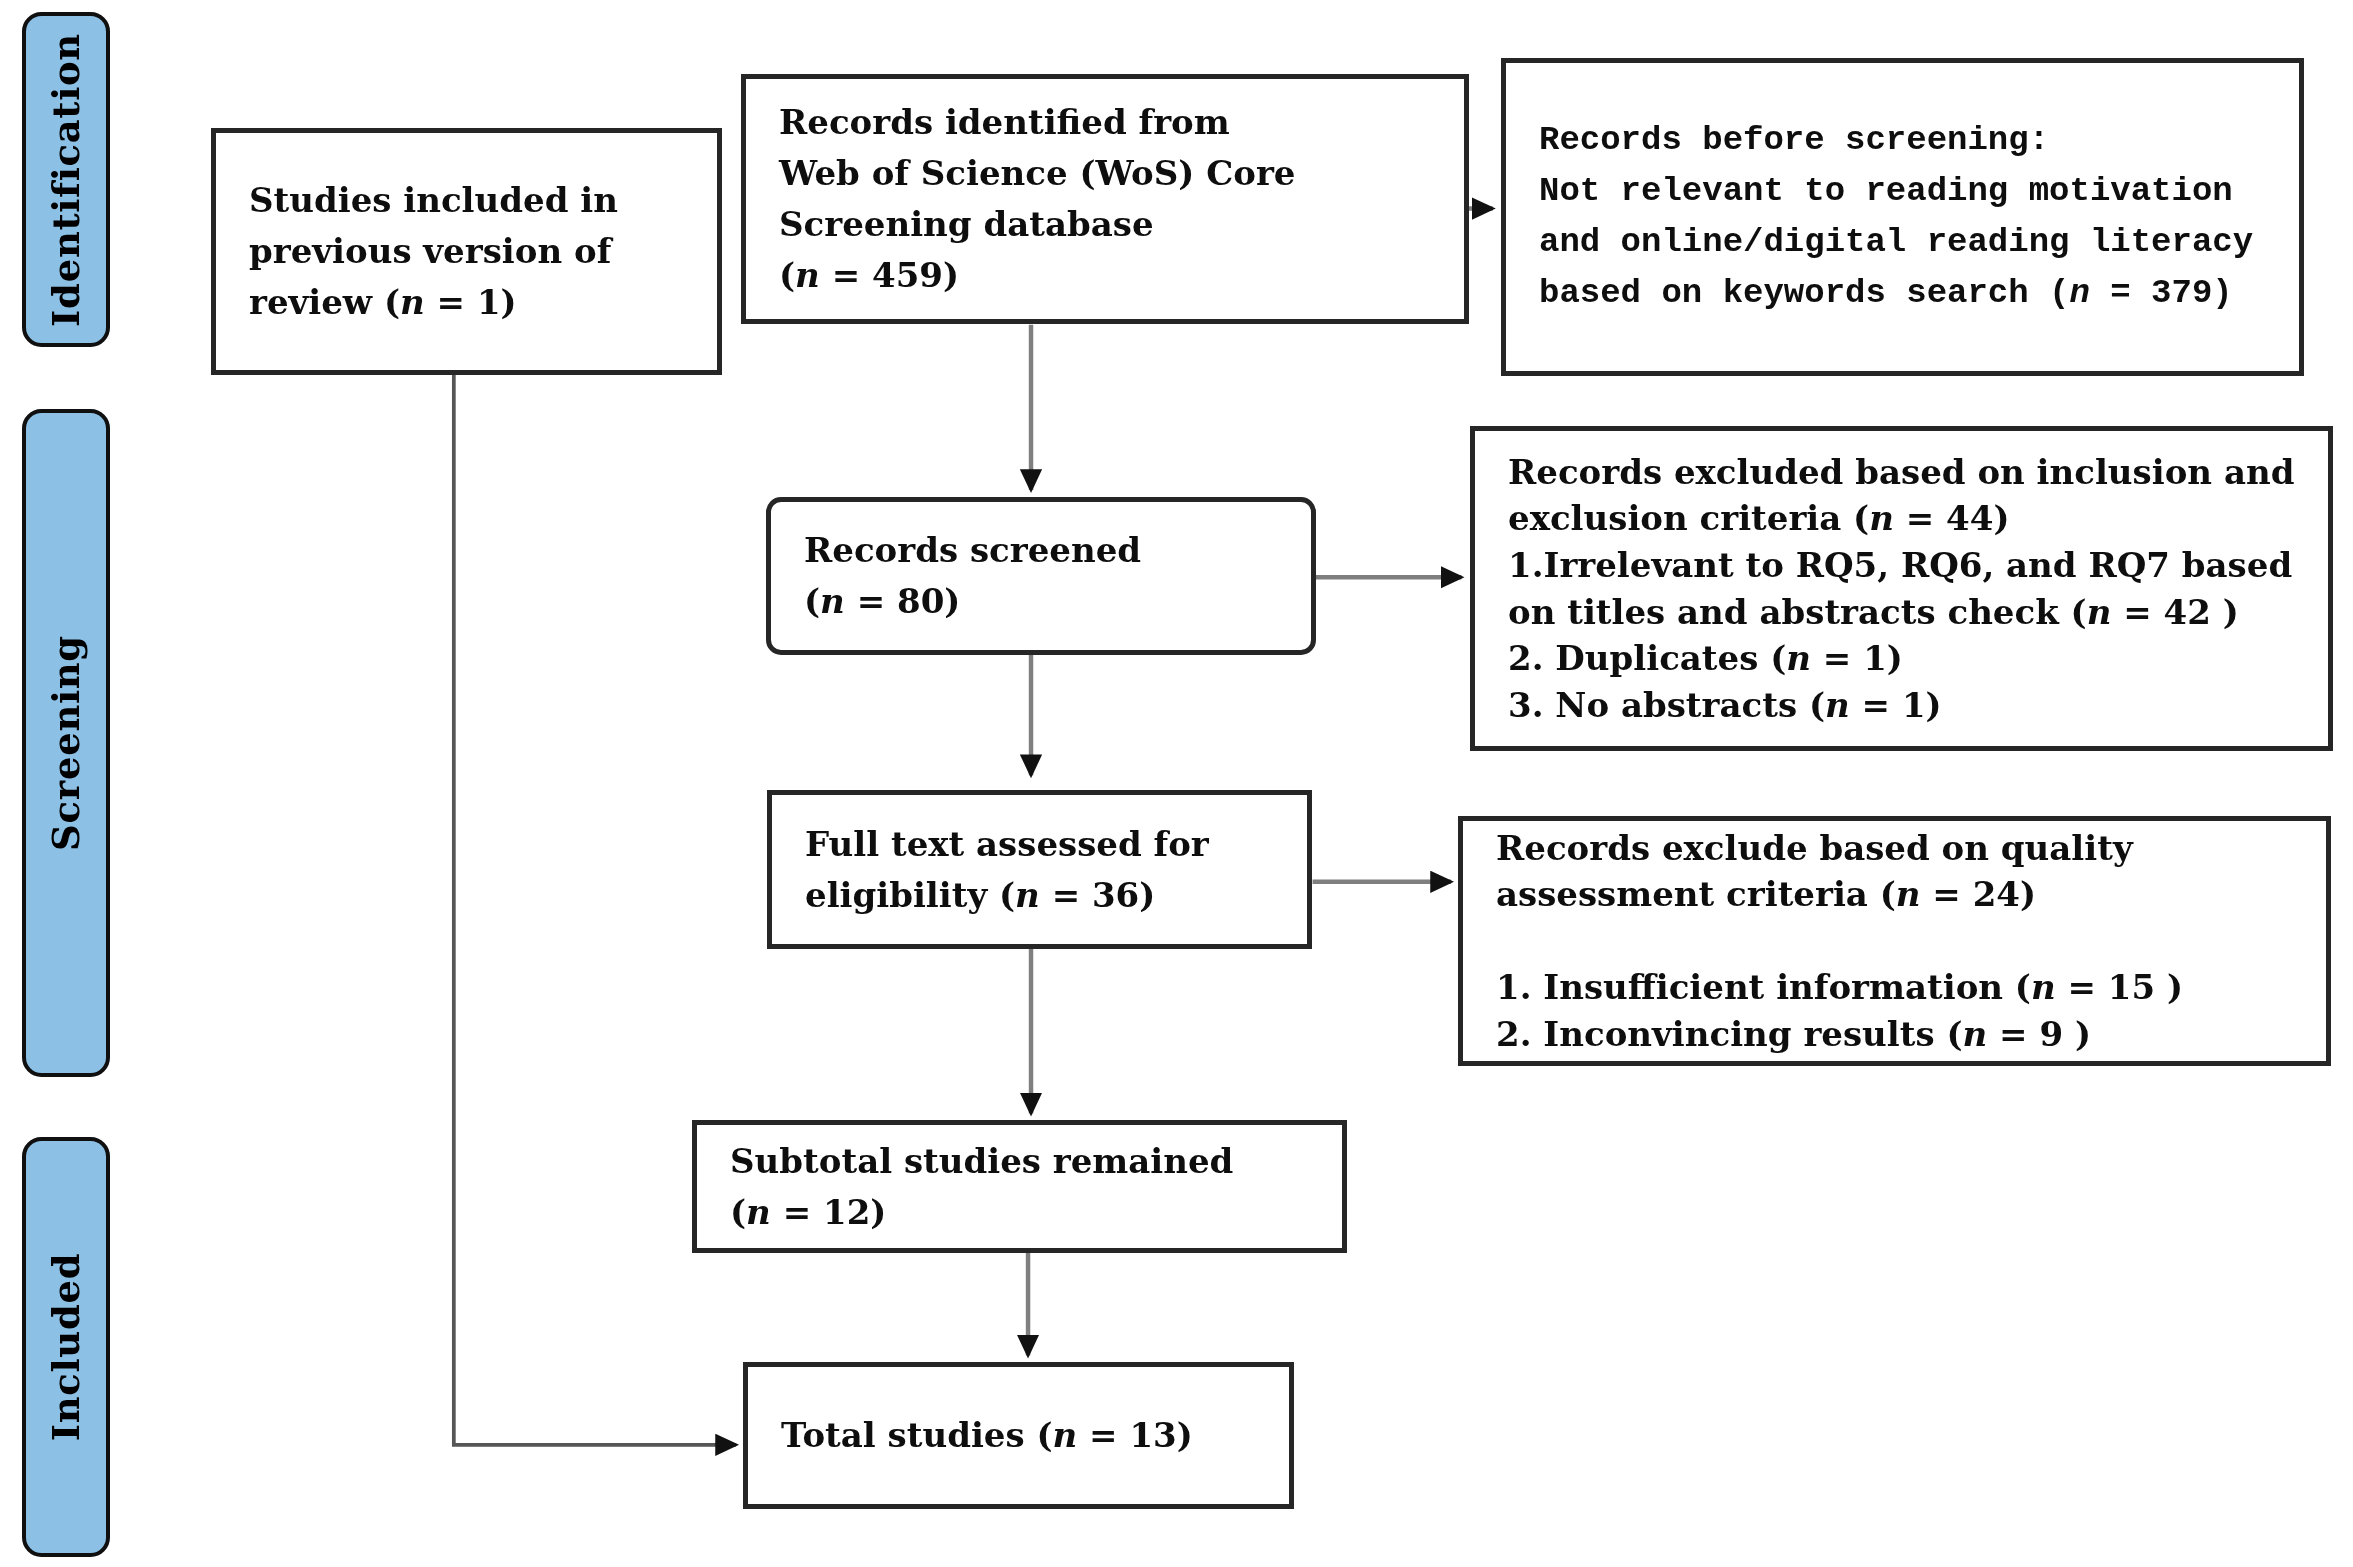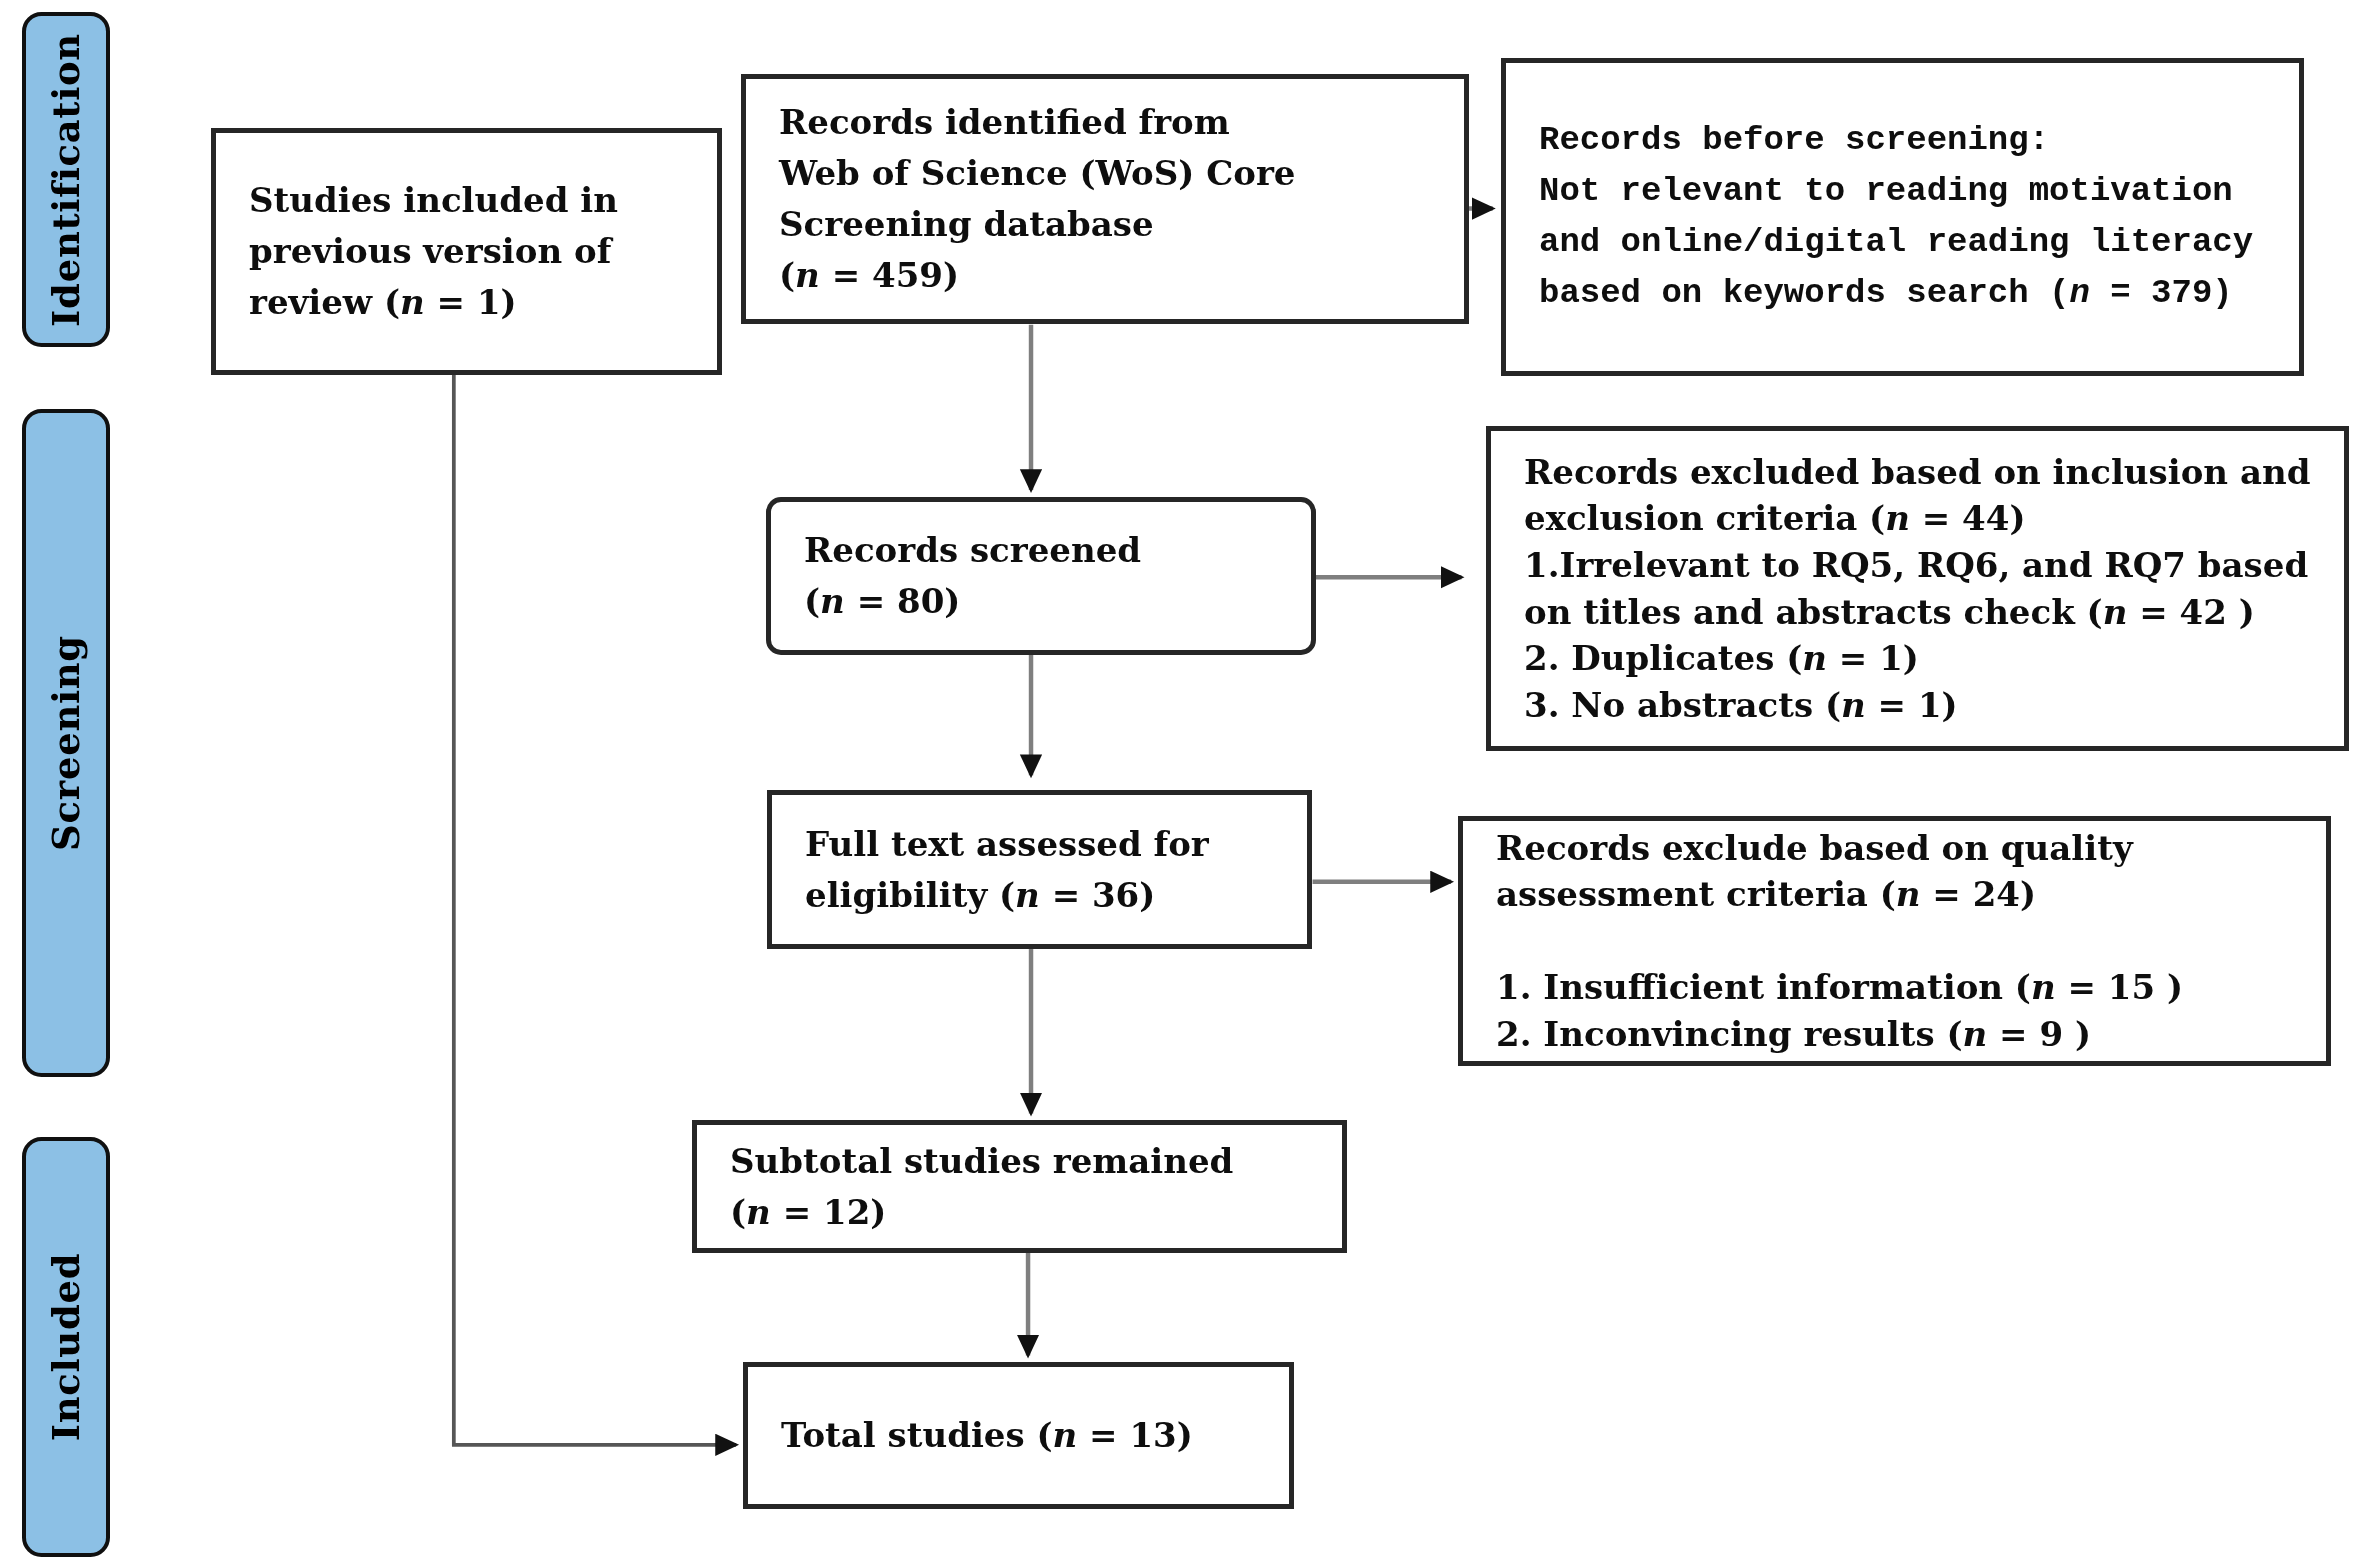--- a/index.html
+++ b/index.html
@@ -66,21 +66,21 @@
       <div class="line">Not relevant to reading motivation</div>
       <div class="line">and online/digital reading literacy</div>
       <div class="line">based on keywords search (<i>n</i> = 379)</div>
     </div>
 
   <div class="box" style="left:766px;top:497px;width:550px;height:158px;border-radius:15px;">
       <div class="line">Records screened</div>
       <div class="line">(<i>n</i> = 80)</div>
     </div>
 
-  <div class="box compact" style="left:1470px;top:426px;width:863px;height:325px;margin-left:16px;">
+  <div class="box compact" style="left:1470px;top:426px;width:863px;height:325px;">
       <div class="line">Records excluded based on inclusion and</div>
       <div class="line">exclusion criteria (<i>n</i> = 44)</div>
       <div class="line">1.Irrelevant to RQ5, RQ6, and RQ7 based</div>
       <div class="line">on titles and abstracts check (<i>n</i> = 42 )</div>
       <div class="line">2. Duplicates (<i>n</i> = 1)</div>
       <div class="line">3. No abstracts (<i>n</i> = 1)</div>
     </div>
 
   <div class="box" style="left:767px;top:782px;width:545px;height:159px;margin-top:8px;">
       <div class="line">Full text assessed for</div>

